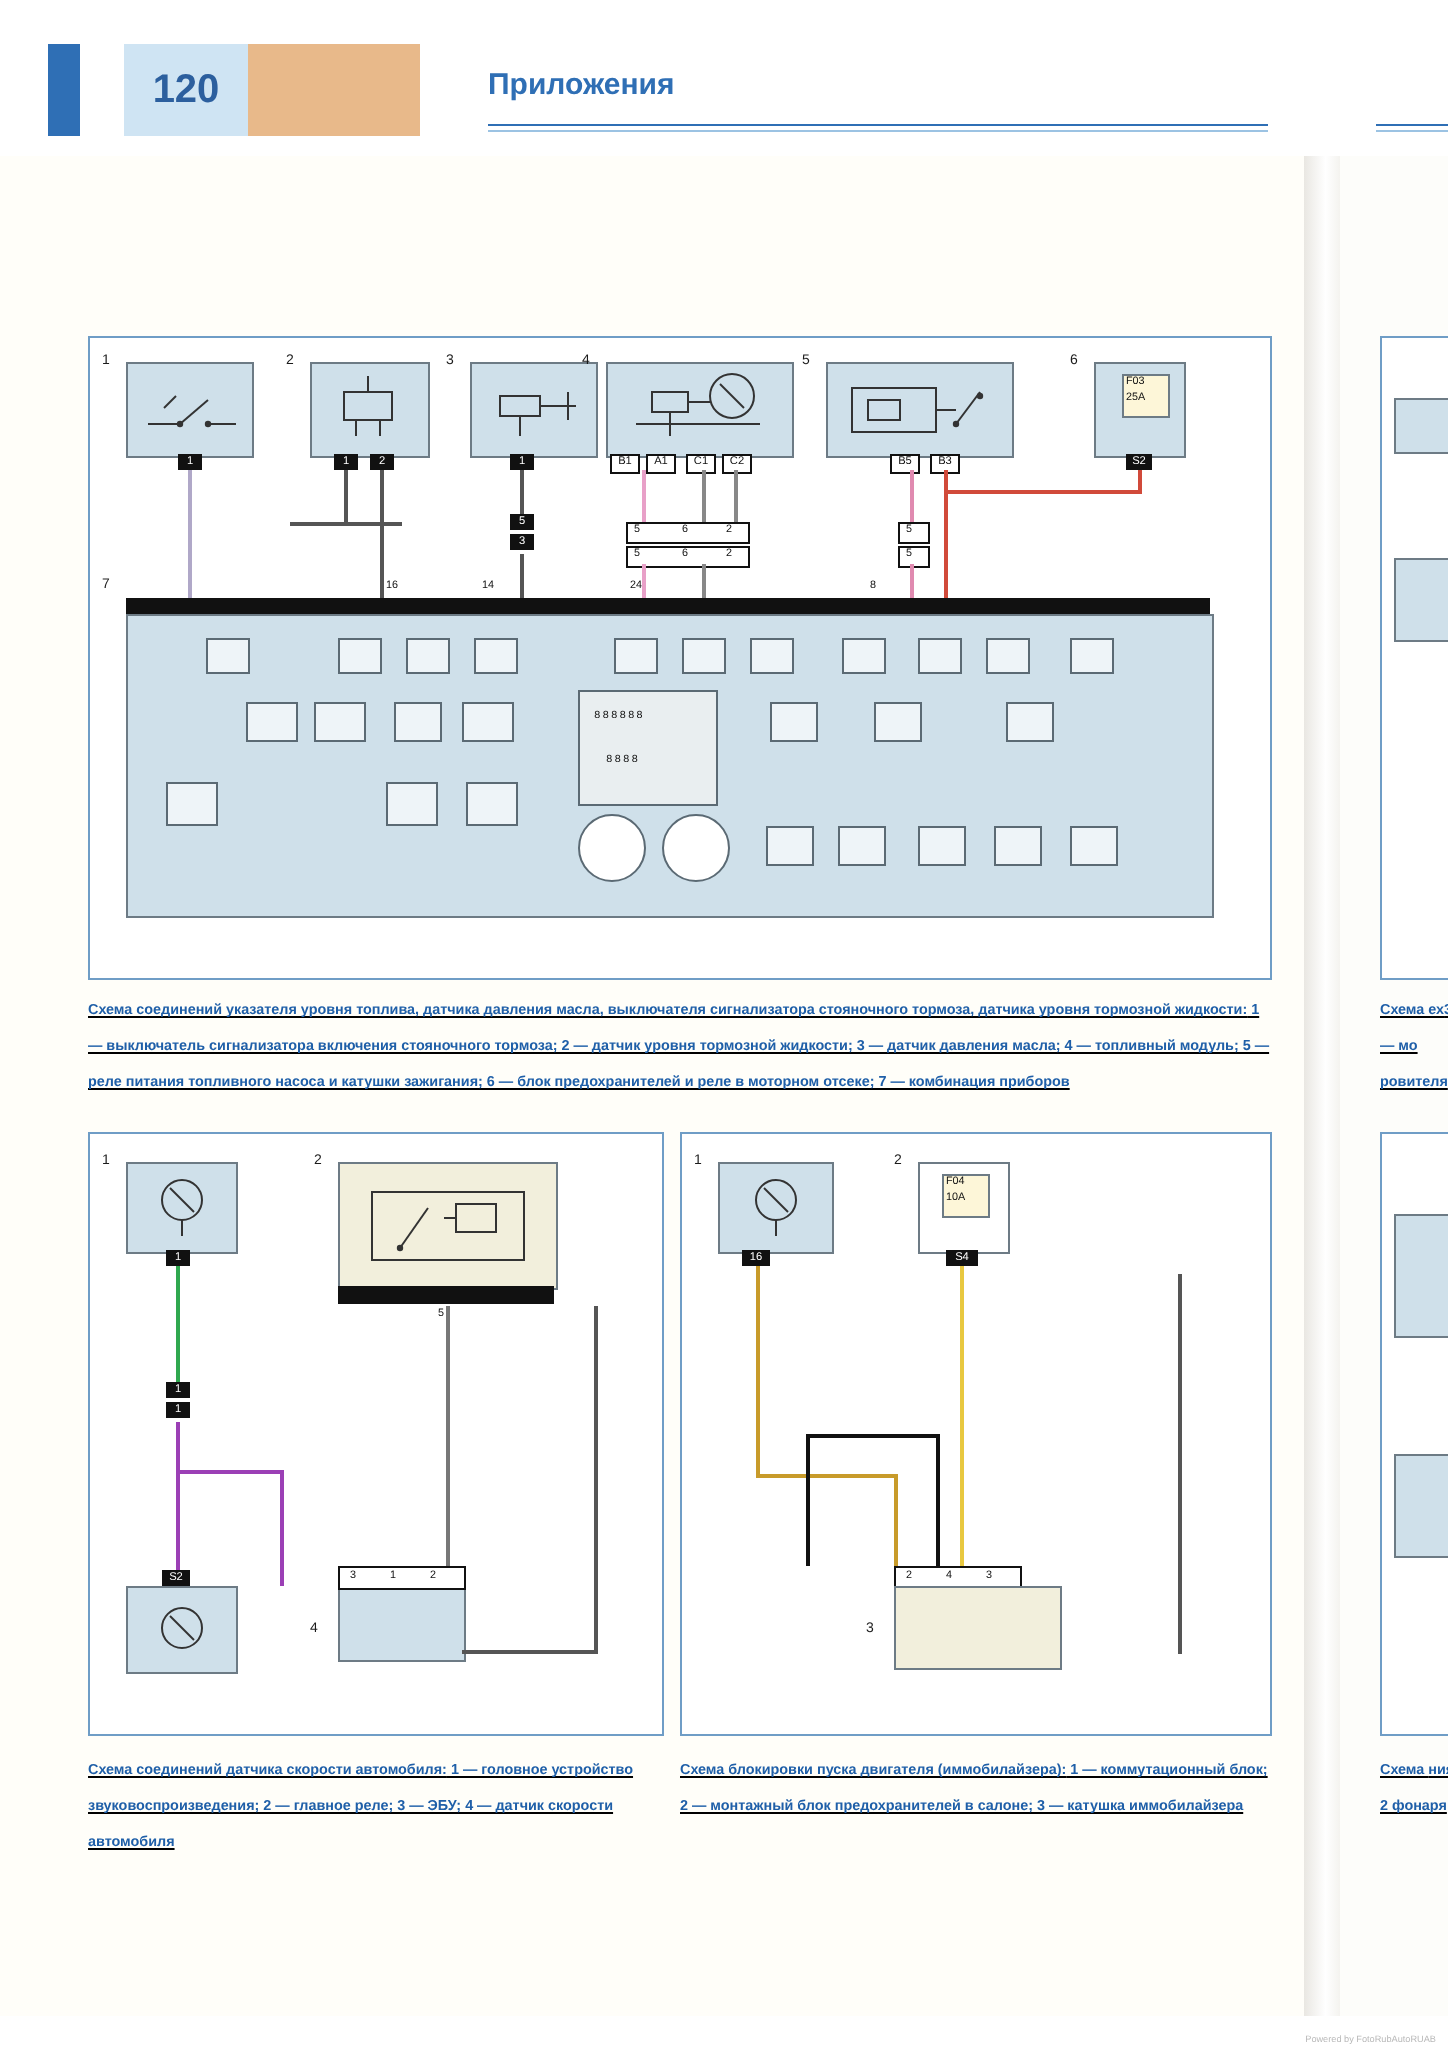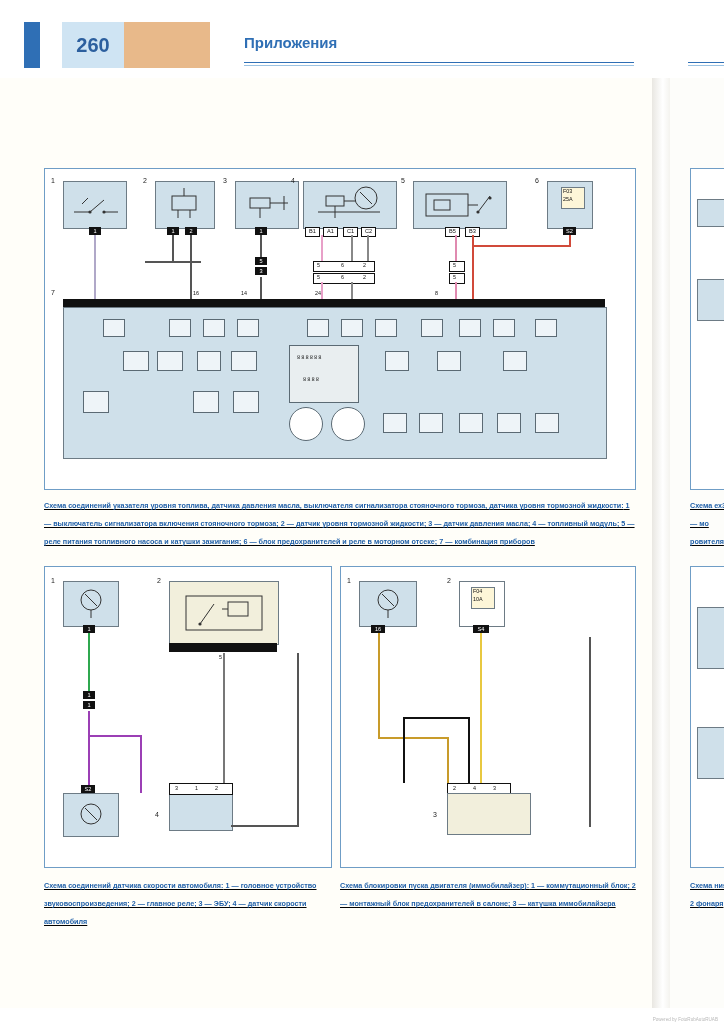--- a/index.html
+++ b/index.html
@@ -87,21 +87,21 @@
 
   <div class="scan-top"></div>
   <div class="sheet"></div>
   <div class="gutter"></div>
   <div class="right-page"></div>
   <div class="scan-bottom"></div>
 
   <div class="hdr">
     <div class="bluebar"></div>
     <div class="pagenum-box"></div>
-    <div class="pagenum">260</div>
+    <div class="pagenum">120</div>
     <div class="tanblock"></div>
     <div class="title">Приложения</div>
     <div class="rule"></div>
     <div class="rule2"></div>
   </div>
   <div class="hdr-right">
     <div class="rule"></div>
     <div class="rule2"></div>
   </div>
 
@@ -351,21 +351,21 @@
     <div class="label-s" style="left:112px;top:218px;">2</div>
     <div class="label-s" style="left:132px;top:218px;">4</div>
     <div class="label-s" style="left:152px;top:218px;">3</div>
     <div class="comp cream" style="left:106px;top:226px;width:82px;height:40px;"></div>
     <div class="num" style="left:92px;top:244px;">3</div>
 
     <div class="wire" style="left:248px;top:70px;width:1.5px;height:190px;background:#555;"></div>
   </div>
 
   <div class="cap-block small2" style="left:340px;top:874px;">
-    <span class="cap" style="position:relative;display:inline;">Схема блокировки пуска двигателя (иммобилайзер):</span><span class="cap reg" style="position:relative;display:inline;"> 1 — коммутационный блок; 2 — монтажный блок предохранителей в салоне; 3 — катушка иммобилайзера</span>
+    <span class="cap" style="position:relative;display:inline;">Схема блокировки пуска двигателя (иммобилайзера):</span><span class="cap reg" style="position:relative;display:inline;"> 1 — коммутационный блок; 2 — монтажный блок предохранителей в салоне; 3 — катушка иммобилайзера</span>
   </div>
 
   <div class="frame" id="figR1">
     <div class="comp" style="left:6px;top:30px;width:30px;height:26px;"></div>
     <div class="comp" style="left:6px;top:110px;width:30px;height:40px;"></div>
   </div>
   <div class="cap-block right" style="left:690px;top:494px;">
     <span class="cap" style="position:relative;display:inline;">Схема ех</span><span class="cap reg" style="position:relative;display:inline;">3 — мо ровителя</span>
   </div>
 

